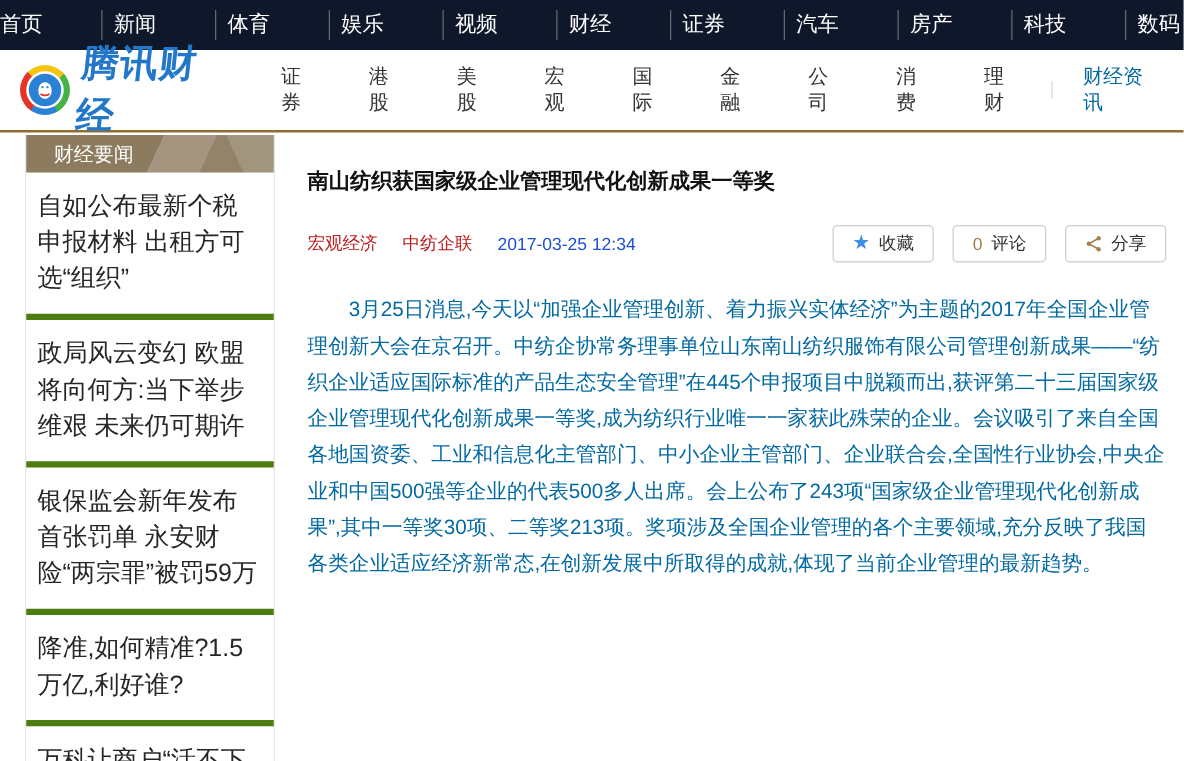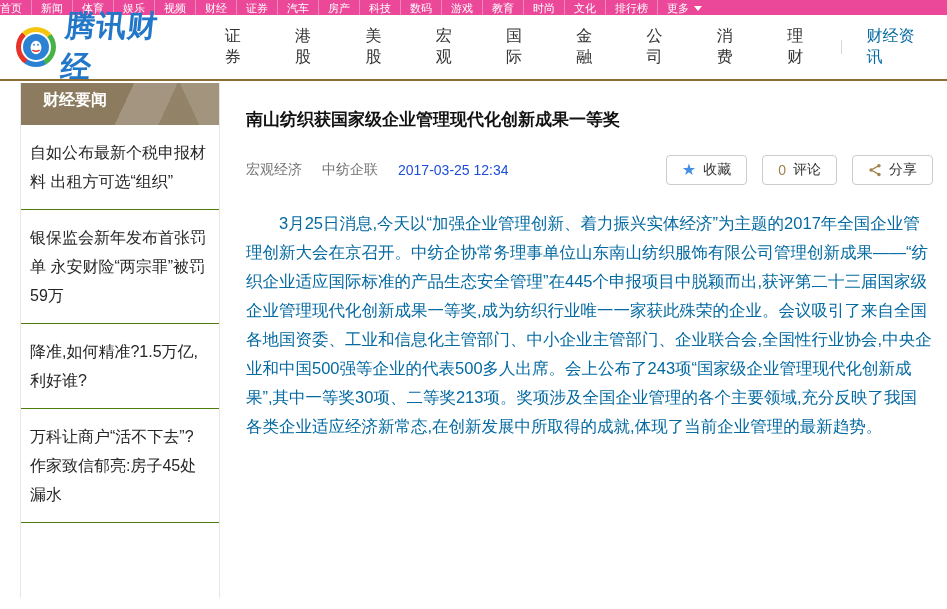--- a/index.html
+++ b/index.html
@@ -1,23 +1,23 @@
 <!DOCTYPE html>
 <html><head>
 <meta charset="utf-8">
 <style>
   * { margin:0; padding:0; box-sizing:border-box; }
   html,body { width:947px; height:609px; overflow:hidden; background:#fff;
               font-family:"Liberation Sans","DejaVu Sans",sans-serif; }
 
   
-  .topbar { height:15px; background:#ec4899; display:flex; align-items:center;
-            color:#fff; font-size:11px; white-space:nowrap; overflow:hidden; }
+  .topbar { height:40px; background:#0f172a; display:flex; align-items:center;
+            color:#fff; font-size:17px; white-space:nowrap; overflow:hidden; }
   .tn { padding:0 9px; cursor:pointer; position:relative; line-height:24px; }
-  .tn + .tn { border-left:1px solid rgba(255,255,255,.35); }
+  .tn + .tn { border-left:1px solid rgba(255,255,255,.35);margin-left:38px; }
   .tn.first { margin-left:-9px; }
   .caret { display:inline-block; width:0; height:0; margin-left:5px;
            border-left:4px solid transparent; border-right:4px solid transparent;
            border-top:5px solid #fff; vertical-align:middle; }
 
   
   .header { height:66px; display:flex; align-items:center; padding-left:16px;
             border-bottom:2px solid #8e6d33; background:#fff; }
   .logo { display:flex; align-items:center; cursor:pointer; }
   .logo-ring { width:40px; height:40px; border-radius:50%; position:relative; flex:none;
@@ -32,34 +32,34 @@
   .channel-nav { display:flex; align-items:center; margin-left:22px; font-size:16px; color:#333; }
   .cn { margin:0 11px; padding:0 9px; cursor:pointer; }
   .cn-sep { width:1px; height:14px; background:#d8d8d8; margin:0 4px; }
   .cn.current { color:#0369a1; cursor:default; }
 
   
   .content { display:flex; padding:2px 0 0 20px; height:517px; overflow:hidden; }
 
   
   .sidebar { width:200px; flex:none; border-left:1px solid #e6e6e6; border-right:1px solid #e6e6e6; }
-  .sidebar-header { height:42px; line-height:33px; padding-left:22px; color:#fff;
-                    font-size:16px; font-weight:bold;
+  .sidebar-header { height:30px; line-height:33px; padding-left:22px; color:#fff;
+                    font-size:16px; font-weight:normal;
                     background:
                       linear-gradient(115deg, rgba(255,255,255,0) 52%, rgba(255,255,255,.20) 52% 72%, rgba(255,255,255,.06) 72%),
                       linear-gradient(245deg, rgba(255,255,255,.14) 0 18%, rgba(255,255,255,0) 18%),
                       #8c7b5f; }
-  .sidebar-item { padding:13px 12px 13px 9px; font-size:16px; line-height:29px;
-                  color:#262626; border-bottom:1px solid #4d7c0f; cursor:pointer; }
+  .sidebar-item { padding:13px 12px 13px 9px; font-size:20px; line-height:29px;
+                  color:#262626; border-bottom:5px solid #4d7c0f; cursor:pointer; }
 
   
   .main { flex:1; padding:26px 14px 0 26px; overflow:hidden; }
   .article-title { font-size:17px; font-weight:bold; color:#111; line-height:1.3; margin-bottom:24px; }
   .meta-row { display:flex; align-items:center; font-size:14px; }
-  .meta-cat { color:#737373; margin-right:20px; cursor:pointer; }
+  .meta-cat { color:#b91c1c; margin-right:20px; cursor:pointer; }
   .meta-date { color:#1d4ed8; }
   .actions { margin-left:auto; display:flex; }
   .act-btn { display:flex; align-items:center; gap:7px; border:1px solid #ccc; border-radius:4px;
              background:#fff; padding:5px 15px; font-size:14px; color:#333; margin-left:15px; cursor:pointer; }
   .star-icon { color:#3f8fe5; font-size:16px; line-height:1; }
   .gold { color:#a2824c; }
   .share-icon svg { width:14px; height:14px; display:block; }
 
   .body-text { margin-top:24px; font-size:16.5px; line-height:29px; color:#0369a1; }
   .body-text p { text-indent:2em; margin-bottom:29px; }
@@ -116,20 +116,21 @@
     <span class="cn-sep"></span>
     <span class="cn current">财经资讯</span>
   </div>
 </div>
 
 <div class="content">
 
   <div class="sidebar">
     <div class="sidebar-header">财经要闻</div>
     <div class="sidebar-item">自如公布最新个税申报材料 出租方可选“组织”</div>
+    <div class="sidebar-item">政局风云变幻 欧盟将向何方:当下举步维艰 未来仍可期许</div>
     <div class="sidebar-item">银保监会新年发布首张罚单 永安财险“两宗罪”被罚59万</div>
     <div class="sidebar-item">降准,如何精准?1.5万亿,利好谁?</div>
     <div class="sidebar-item">万科让商户“活不下去”? 作家致信郁亮:房子45处漏水</div>
 
   </div>
 
   <div class="main">
     <div class="article-title">南山纺织获国家级企业管理现代化创新成果一等奖</div>
 
     <div class="meta-row">

